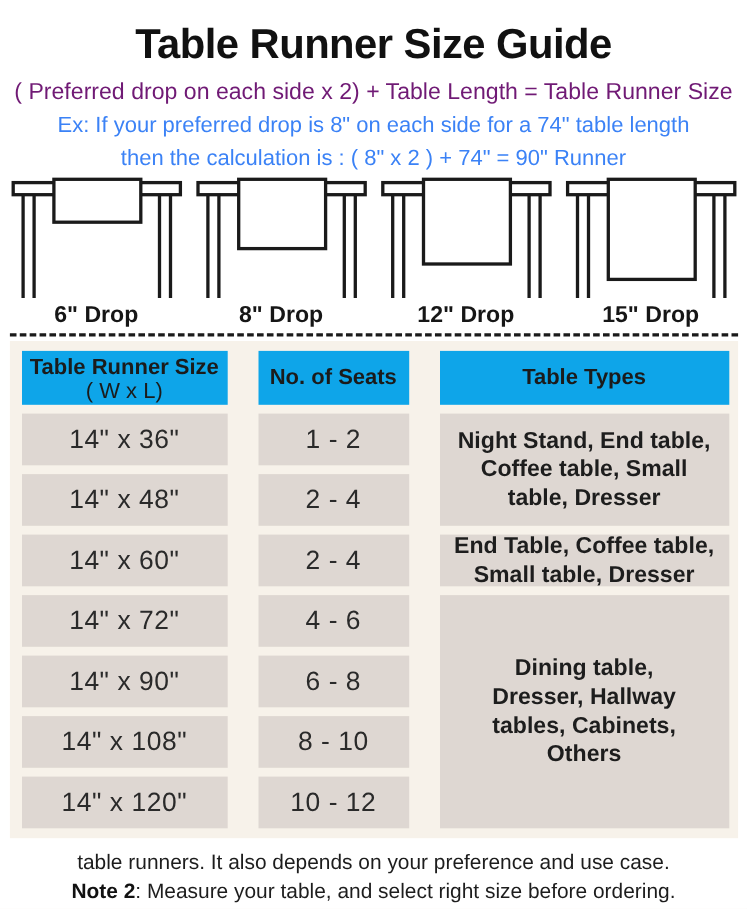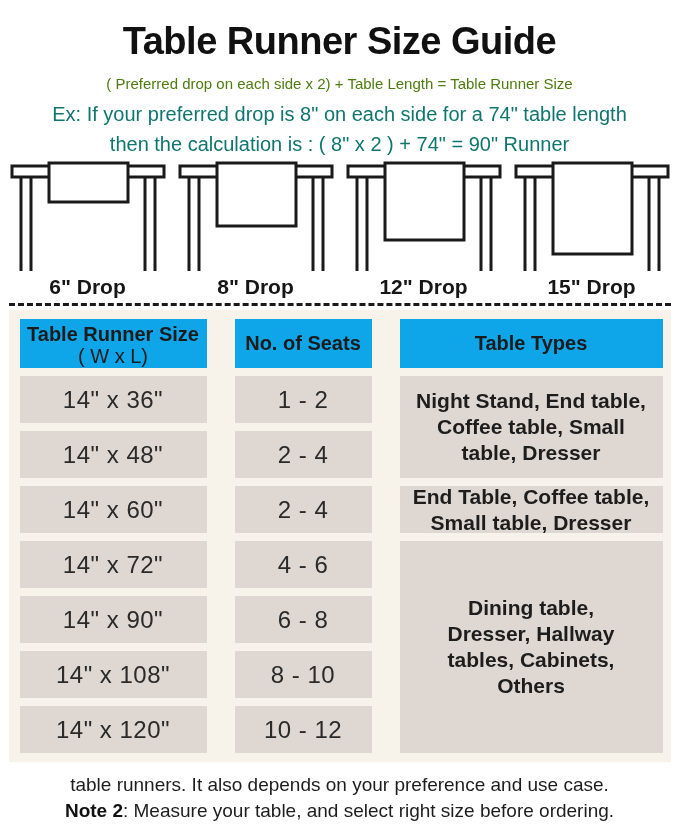--- a/index.html
+++ b/index.html
@@ -11,29 +11,29 @@
   .title {
     text-align: center;
     font-size: 38px;
     font-weight: bold;
     letter-spacing: -0.5px;
     color: #111111;
     line-height: 46px;
   }
   .formula-line {
     text-align: center;
-    font-size: 15px;
-    color: #4d7c0f;
+    font-size: 21px;
+    color: #701a75;
     margin-top: 7px;
     line-height: 26px;
   }
   .example-line {
     text-align: center;
     font-size: 20px;
-    color: #0f766e;
+    color: #3b82f6;
     margin-top: 5px;
     line-height: 25px;
   }
 
   
   .illos, .drop-labels {
     width: 672px;
     margin: 0 auto;
     display: flex;
     justify-content: space-between;

